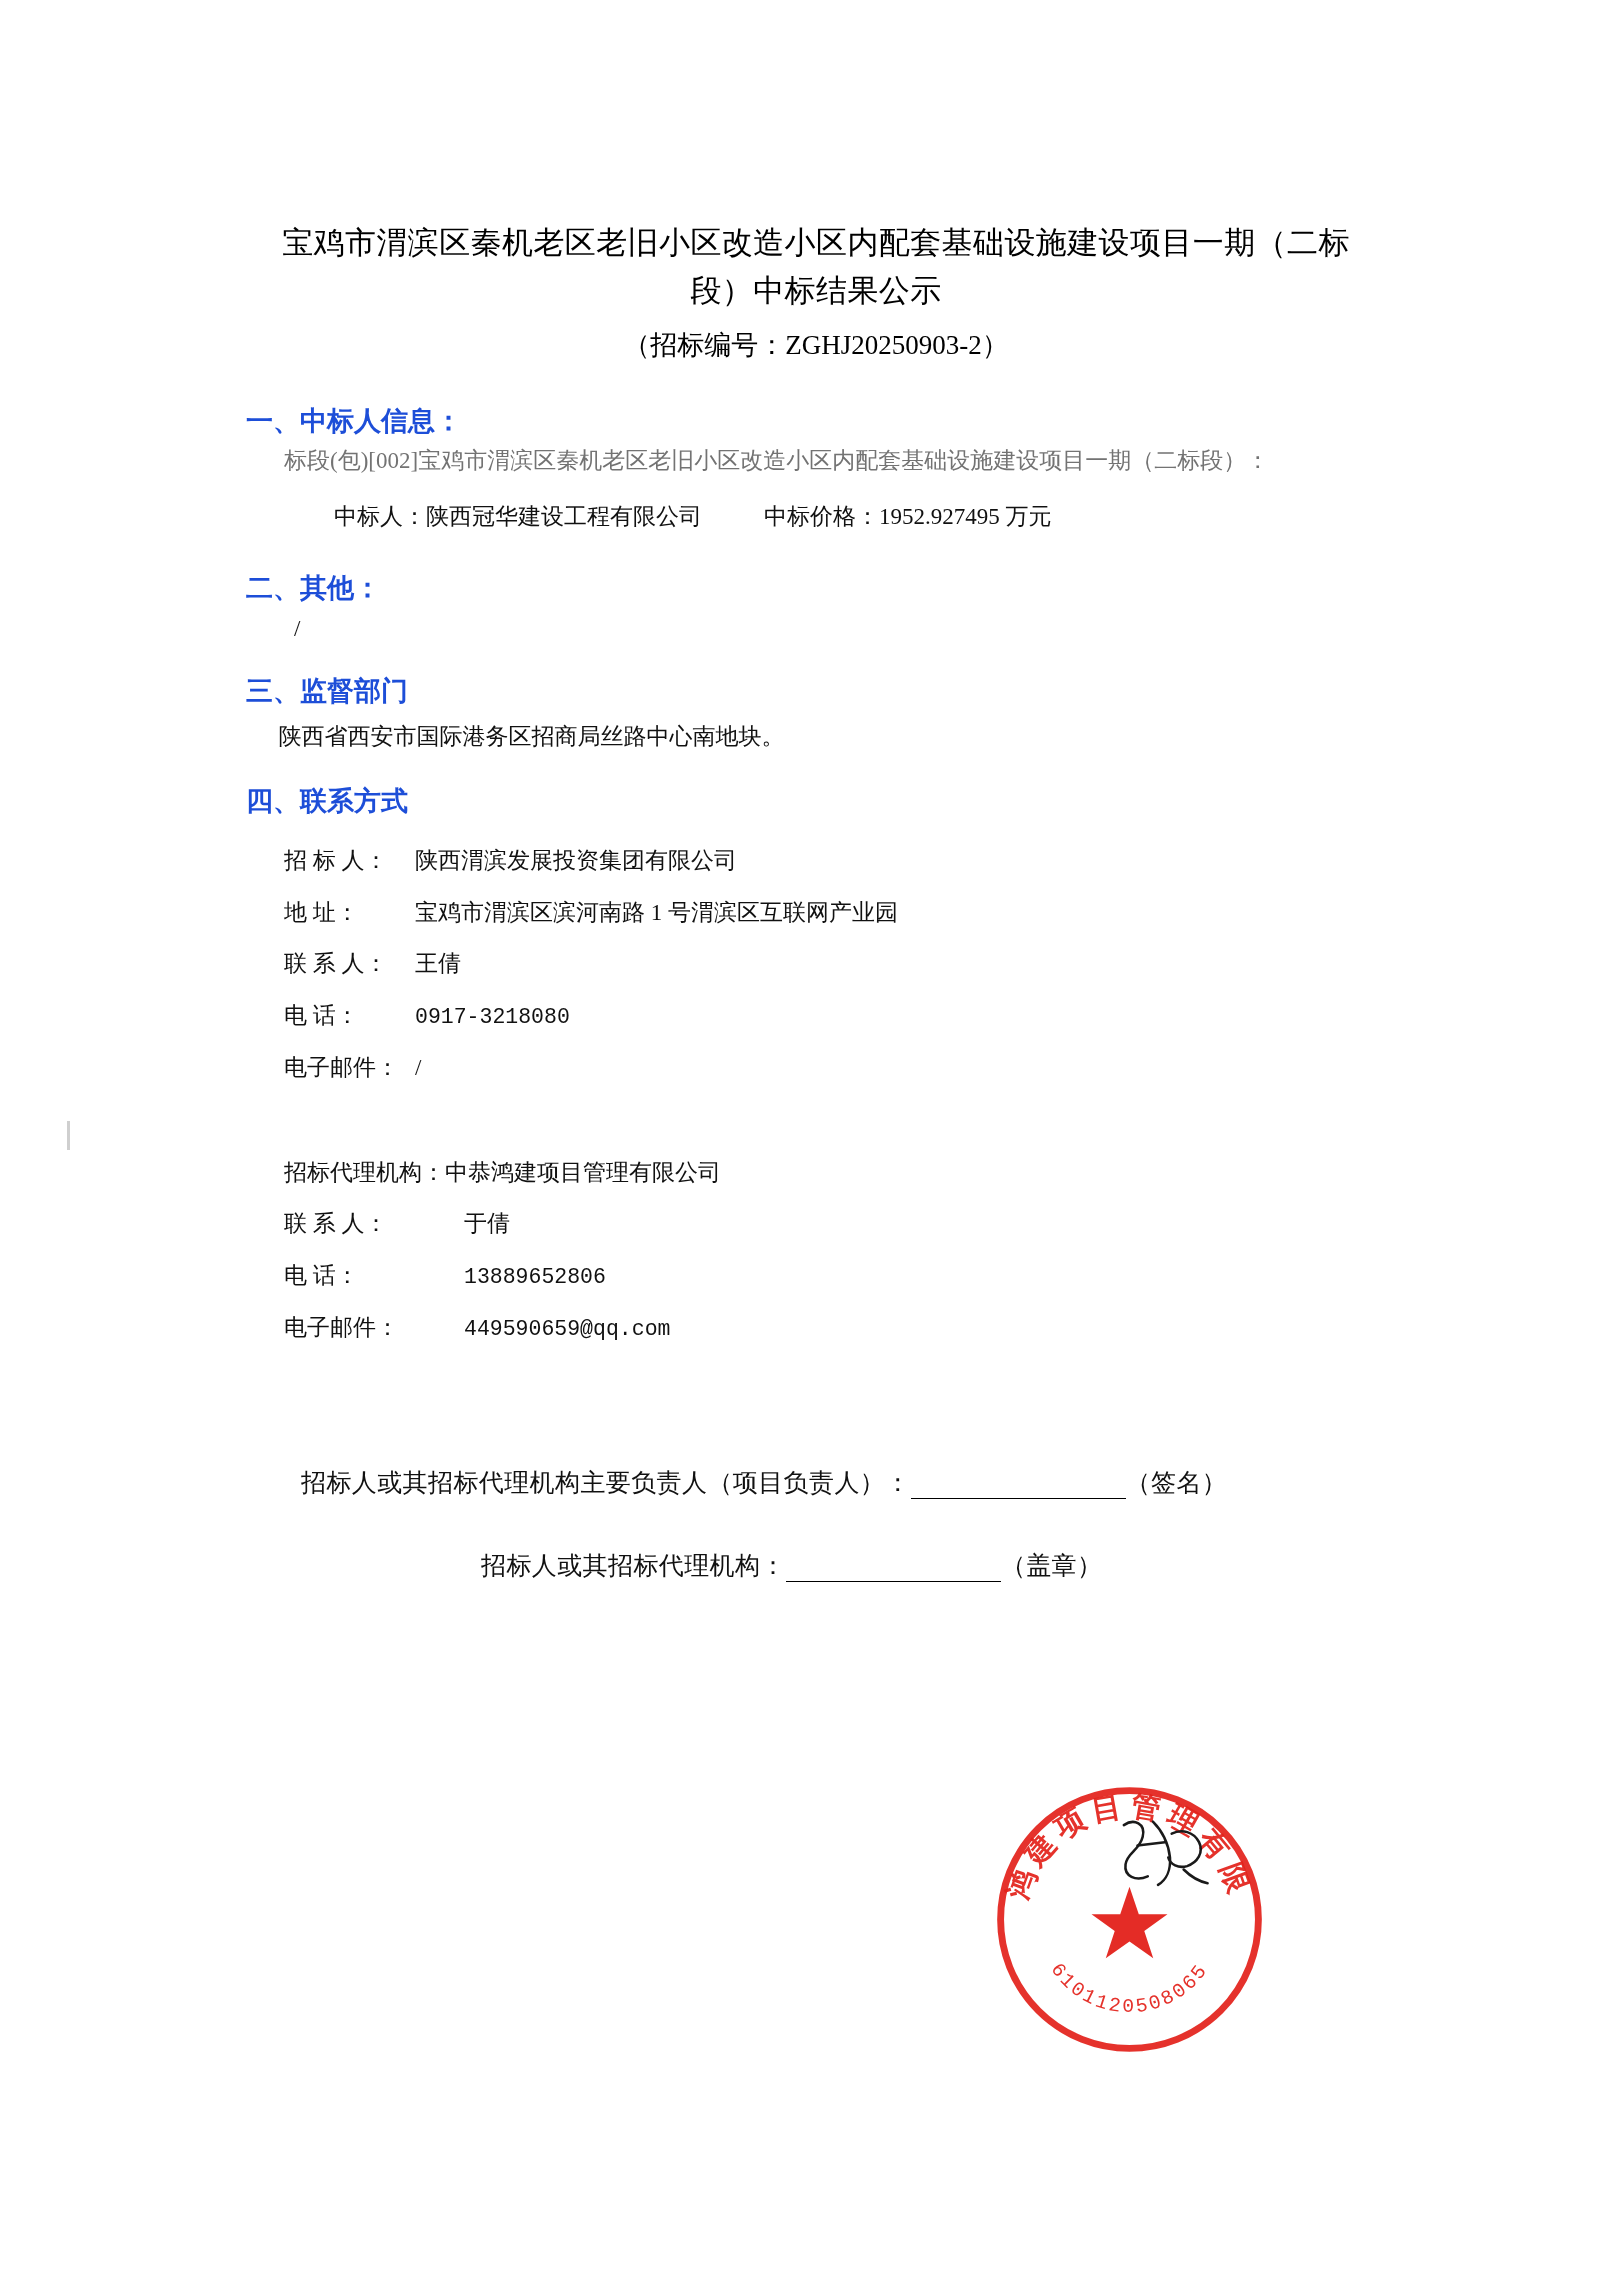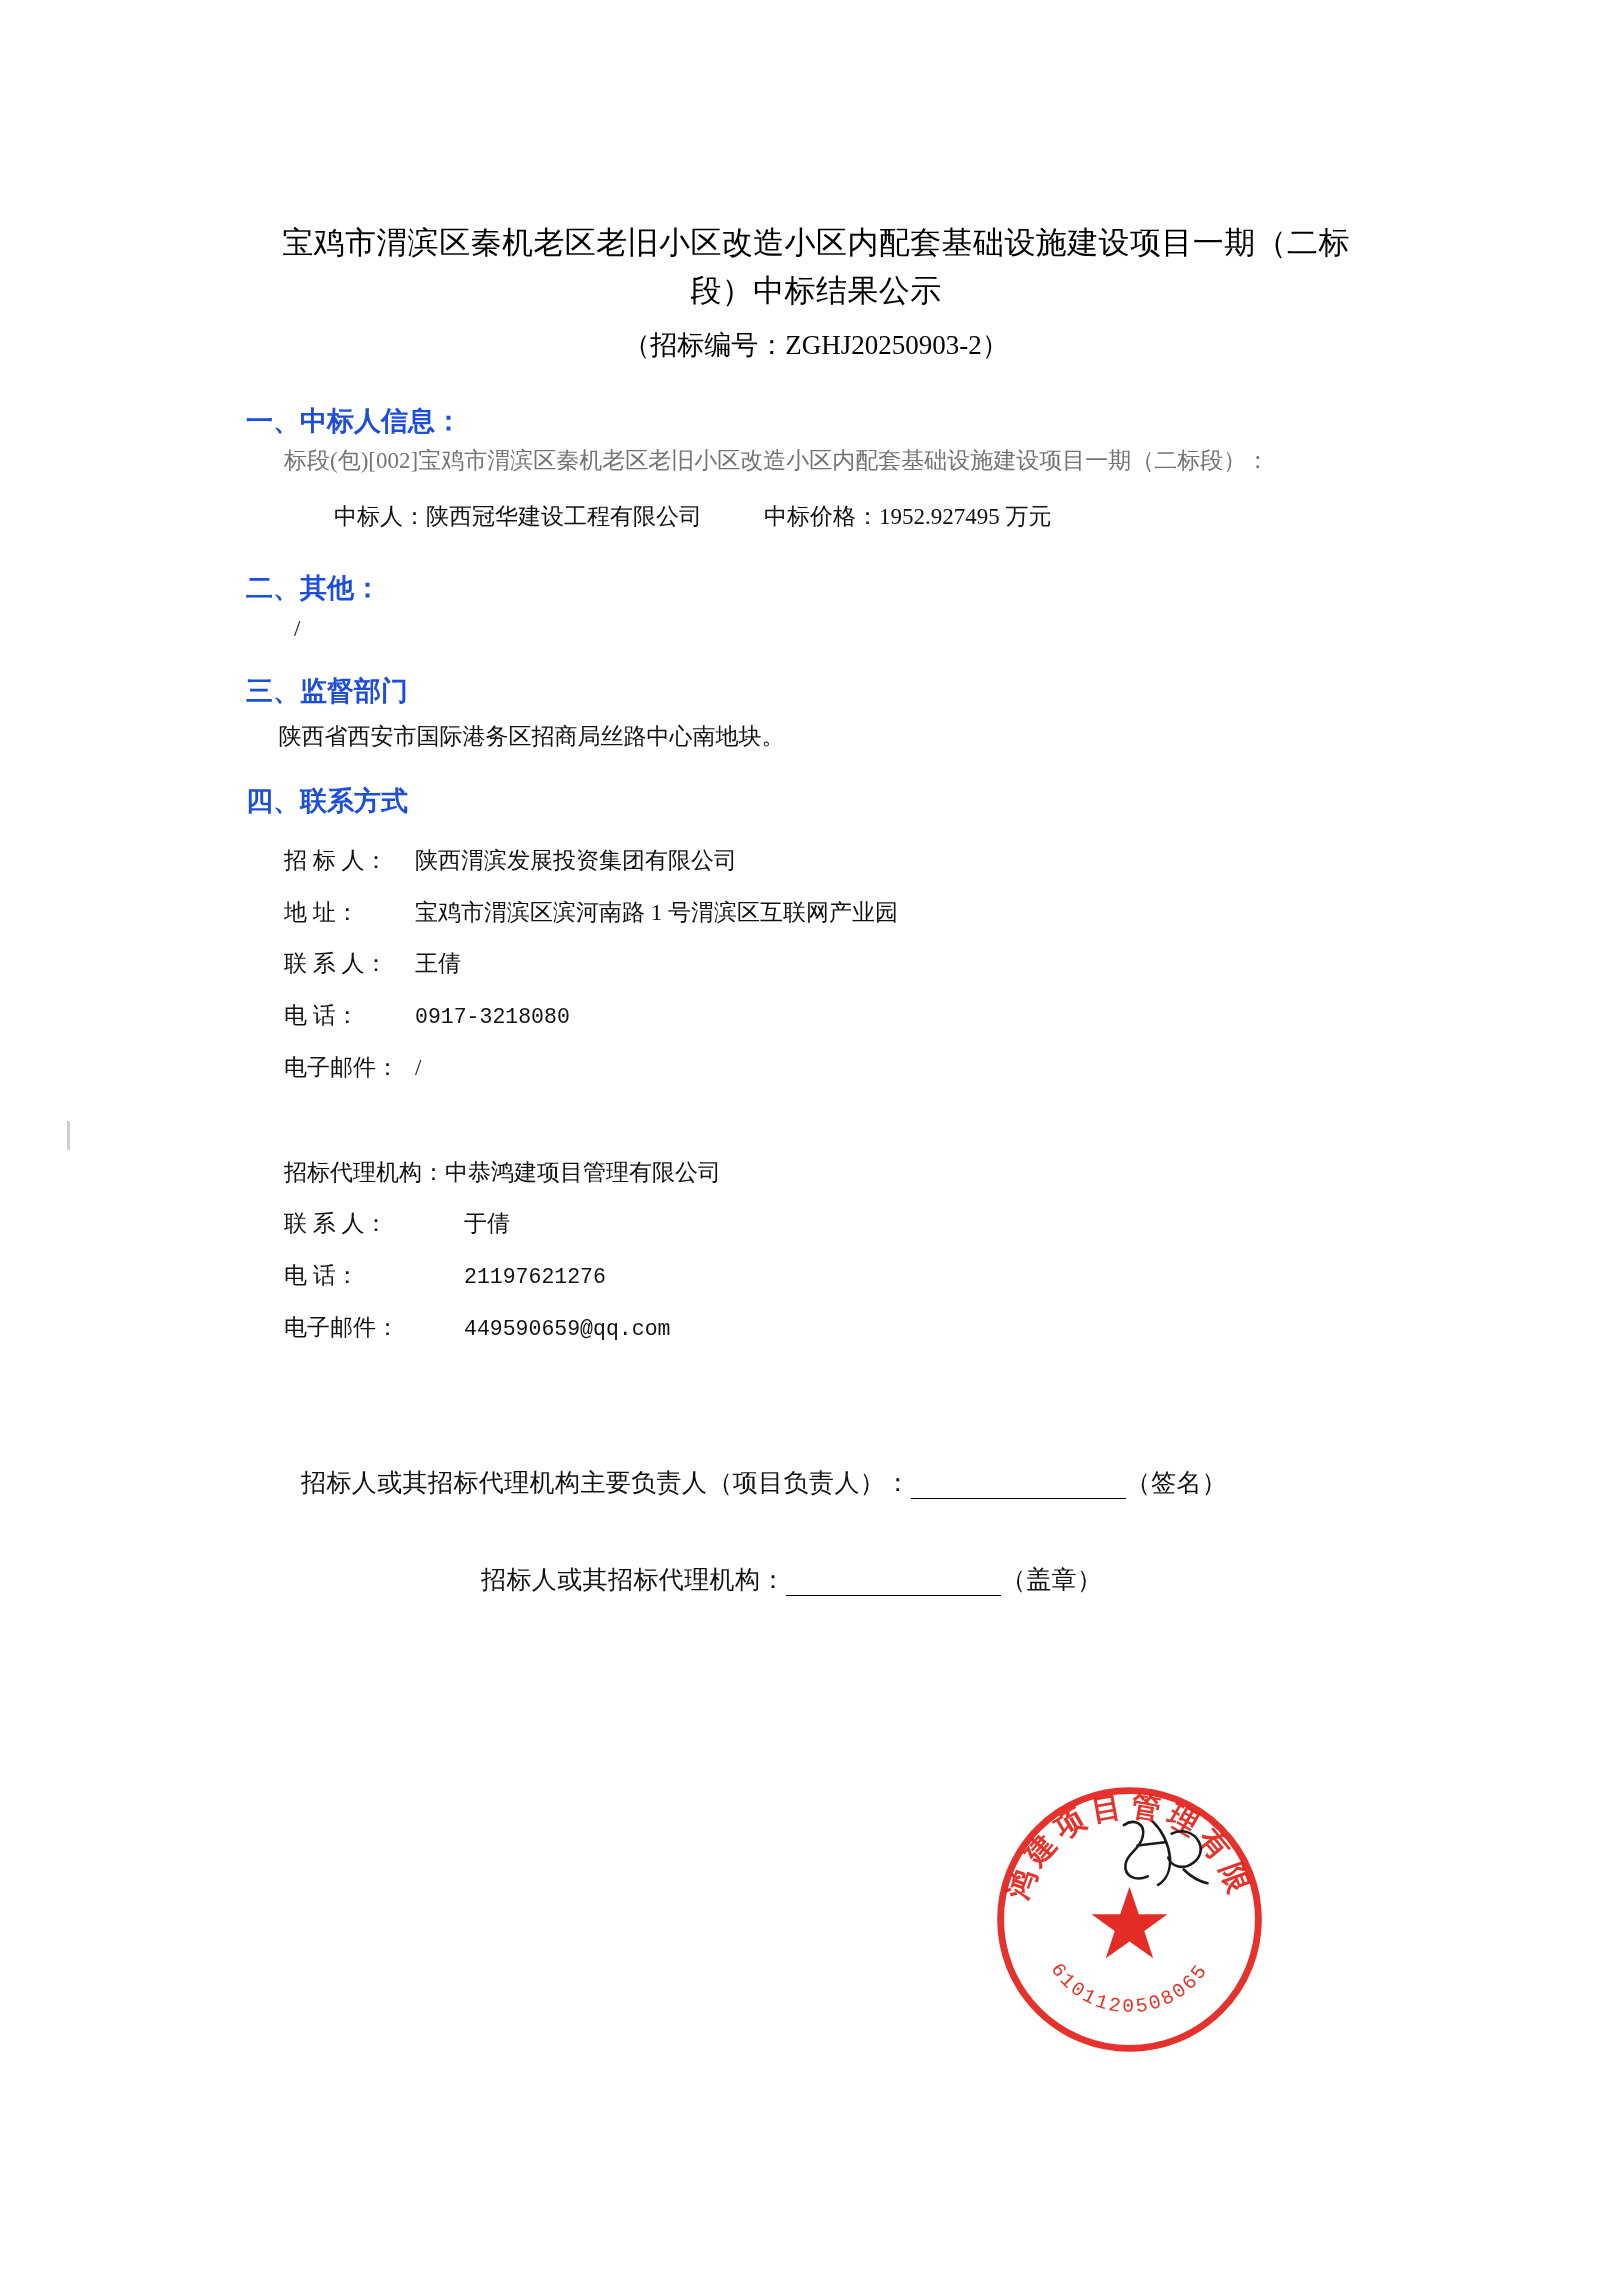--- a/index.html
+++ b/index.html
@@ -108,21 +108,21 @@
     margin-top: 112px;
   }
   .sign-row1 {
     font-size: 25px;
     margin-left: 43px;
     letter-spacing: 0.4px;
   }
   .sign-row2 {
     font-size: 25px;
     margin-left: 223px;
-    margin-top: 64px;
+    margin-top: 50px;
     letter-spacing: 0.4px;
   }
   .sign-underline {
     display: inline-block;
     width: 215px;
     border-bottom: 1.7px solid #000;
     height: 26px;
     vertical-align: bottom;
   }
   
@@ -196,21 +196,21 @@
     </div>
 
     <div class="contact-block agency-block">
       <div class="contact-row">
         <span>招标代理机构：</span><span>中恭鸿建项目管理有限公司</span>
       </div>
       <div class="contact-row">
         <span class="lbl-wide">联  系  人：</span><span>于倩</span>
       </div>
       <div class="contact-row">
-        <span class="lbl-wide">电      话：</span><span class="mono">21197621276</span>
+        <span class="lbl-wide">电      话：</span><span class="mono">13889652806</span>
       </div>
       <div class="contact-row">
         <span class="lbl-wide">电子邮件：</span><span class="mono">449590659@qq.com</span>
       </div>
     </div>
 
     <div class="sign-block">
       <div class="sign-row1">
         <span>招标人或其招标代理机构主要负责人（项目负责人）：</span><span class="sign-underline"></span><span>（签名）</span>
       </div>

